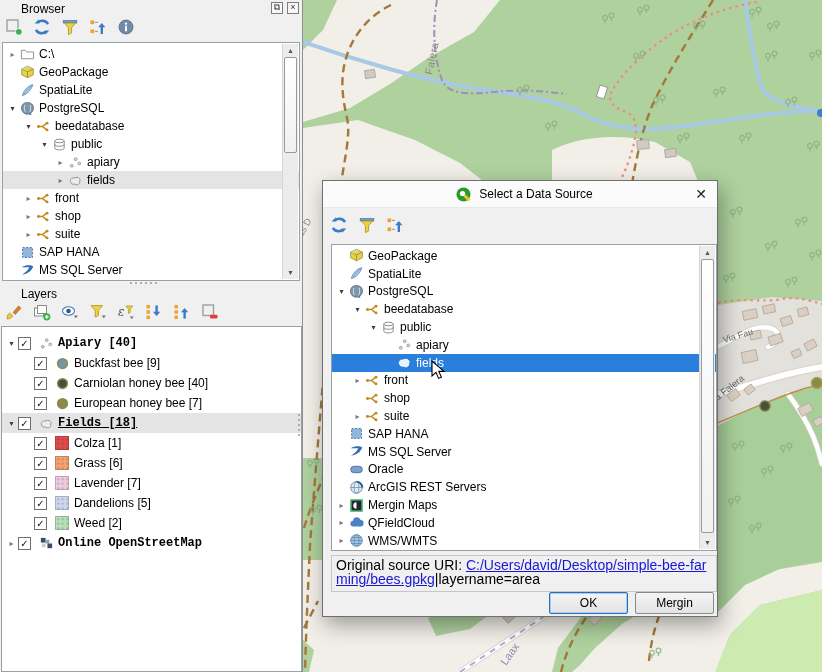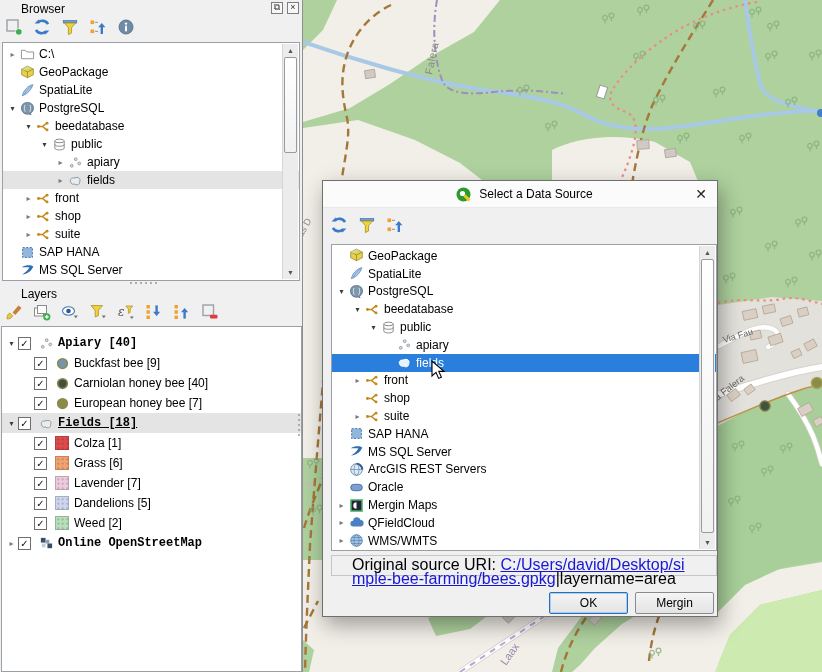--- a/index.html
+++ b/index.html
@@ -40,22 +40,22 @@
   .splitdots-v{position:absolute;left:298px;top:414px;display:flex;flex-direction:column;gap:3px;}
   
   #dialog{position:absolute;left:322px;top:180px;width:396px;height:437px;background:#f0f0f0;
     border:1px solid #6f6f6f;box-sizing:border-box;box-shadow:3px 8px 20px rgba(0,0,0,.35);}
   .dlg-title{position:absolute;left:0;top:0;right:0;height:26px;background:#fbfbfb;display:flex;align-items:center;padding-left:8px;border-bottom:1px solid #e8e8e8;justify-content:center;}
   .dlg-title .qicon{width:17px;height:17px;margin-right:7px;}
   .dlg-title .ttl{font-size:12px;}
   .dlg-close{position:absolute;right:0;top:0;width:32px;height:26px;border:none;background:transparent;font-size:14px;line-height:26px;text-align:center;color:#222;padding:0;}
   .dlg-toolbar{top:33px;left:6px;}
   #dlg-tree{left:8px;top:63px;width:386px;height:307px;}
-  .uri-box{position:absolute;left:8px;top:374px;width:386px;height:21px;border:1px solid #c6c6c6;box-sizing:border-box;
-    padding:2px 20px;font-size:16px;line-height:14px;word-break:break-all;background:#f0f0f0;}
+  .uri-box{position:absolute;left:8px;top:374px;width:386px;height:37px;border:1px solid #c6c6c6;box-sizing:border-box;
+    padding:2px 4px;font-size:14px;line-height:14px;word-break:break-all;background:#f0f0f0;}
   .uri-box a{color:#1717d6;text-decoration:underline;}
   .dlg-buttons{position:absolute;right:3px;top:411px;display:flex;gap:7px;}
   .wbtn{width:79px;height:22px;font-size:12px;font-family:inherit;background:linear-gradient(#f5f5f5,#e3e3e3);
     border:1px solid #8a8a8a;border-radius:2px;padding:0;}
   .wbtn.default{border:1px solid #2a6db8;box-shadow:0 0 0 1px #a8cdf0 inset;}
   
   #map{position:absolute;left:303px;top:0;}
   #cursor{position:absolute;left:431px;top:360px;pointer-events:none;}
 </style>
 </head>
@@ -792,36 +792,36 @@
               <svg viewBox="0 0 16 16">
                 <path d="M1.8 4.6C6.5 1.8 11.8 2 14.2 3.8 12.4 8.6 7.8 11.8 2.2 12.4c4-2.4 6.8-5.2 7.8-7.8-2.8-.4-5.8 0-8.2 0z" fill="#2f6eb0"></path>
               </svg>
             </span>
             <span class="tlabel">MS SQL Server</span>
           </div>
           <div class="trow" style="height: 17.8px; padding-left: 3px;">
             <span class="arr "></span>
             <span class="ticon">
               <svg viewBox="0 0 16 16">
+                <rect x="1.8" y="4.6" width="12.4" height="6.8" rx="3.4" fill="#7ba0cf" stroke="#44679c" stroke-width=".9"></rect>
+              </svg>
+            </span>
+            <span class="tlabel">Oracle</span>
+          </div>
+          <div class="trow" style="height: 17.8px; padding-left: 3px;">
+            <span class="arr "></span>
+            <span class="ticon">
+              <svg viewBox="0 0 16 16">
                 <circle cx="8" cy="8" r="6.2" fill="#dfeaf4" stroke="#5c80a4" stroke-width=".9"></circle>
                 <path d="M8 1.8c3.4 0 6.2 2.8 6.2 6.2" stroke="#2f5f95" stroke-width="2.2" fill="none"></path>
                 <ellipse cx="8" cy="8" rx="2.6" ry="6.2" fill="none" stroke="#5c80a4" stroke-width=".7"></ellipse>
                 <path d="M1.8 8h12.4" stroke="#5c80a4" stroke-width=".7"></path>
               </svg>
             </span>
             <span class="tlabel">ArcGIS REST Servers</span>
-          </div>
-          <div class="trow" style="height: 17.8px; padding-left: 3px;">
-            <span class="arr "></span>
-            <span class="ticon">
-              <svg viewBox="0 0 16 16">
-                <rect x="1.8" y="4.6" width="12.4" height="6.8" rx="3.4" fill="#7ba0cf" stroke="#44679c" stroke-width=".9"></rect>
-              </svg>
-            </span>
-            <span class="tlabel">Oracle</span>
           </div>
           <div class="trow" style="height: 17.8px; padding-left: 3px;">
             <span class="arr closed">▸</span>
             <span class="ticon">
               <svg viewBox="0 0 16 16">
                 <rect x="2" y="2" width="12" height="12" fill="#232735"></rect>
                 <rect x="2" y="2" width="12" height="12" fill="none" stroke="#5bbf7a" stroke-width="1.6"></rect>
                 <path d="M8 4.6a3.4 3.4 0 100 6.8z" fill="#fff"></path>
               </svg>
             </span>

